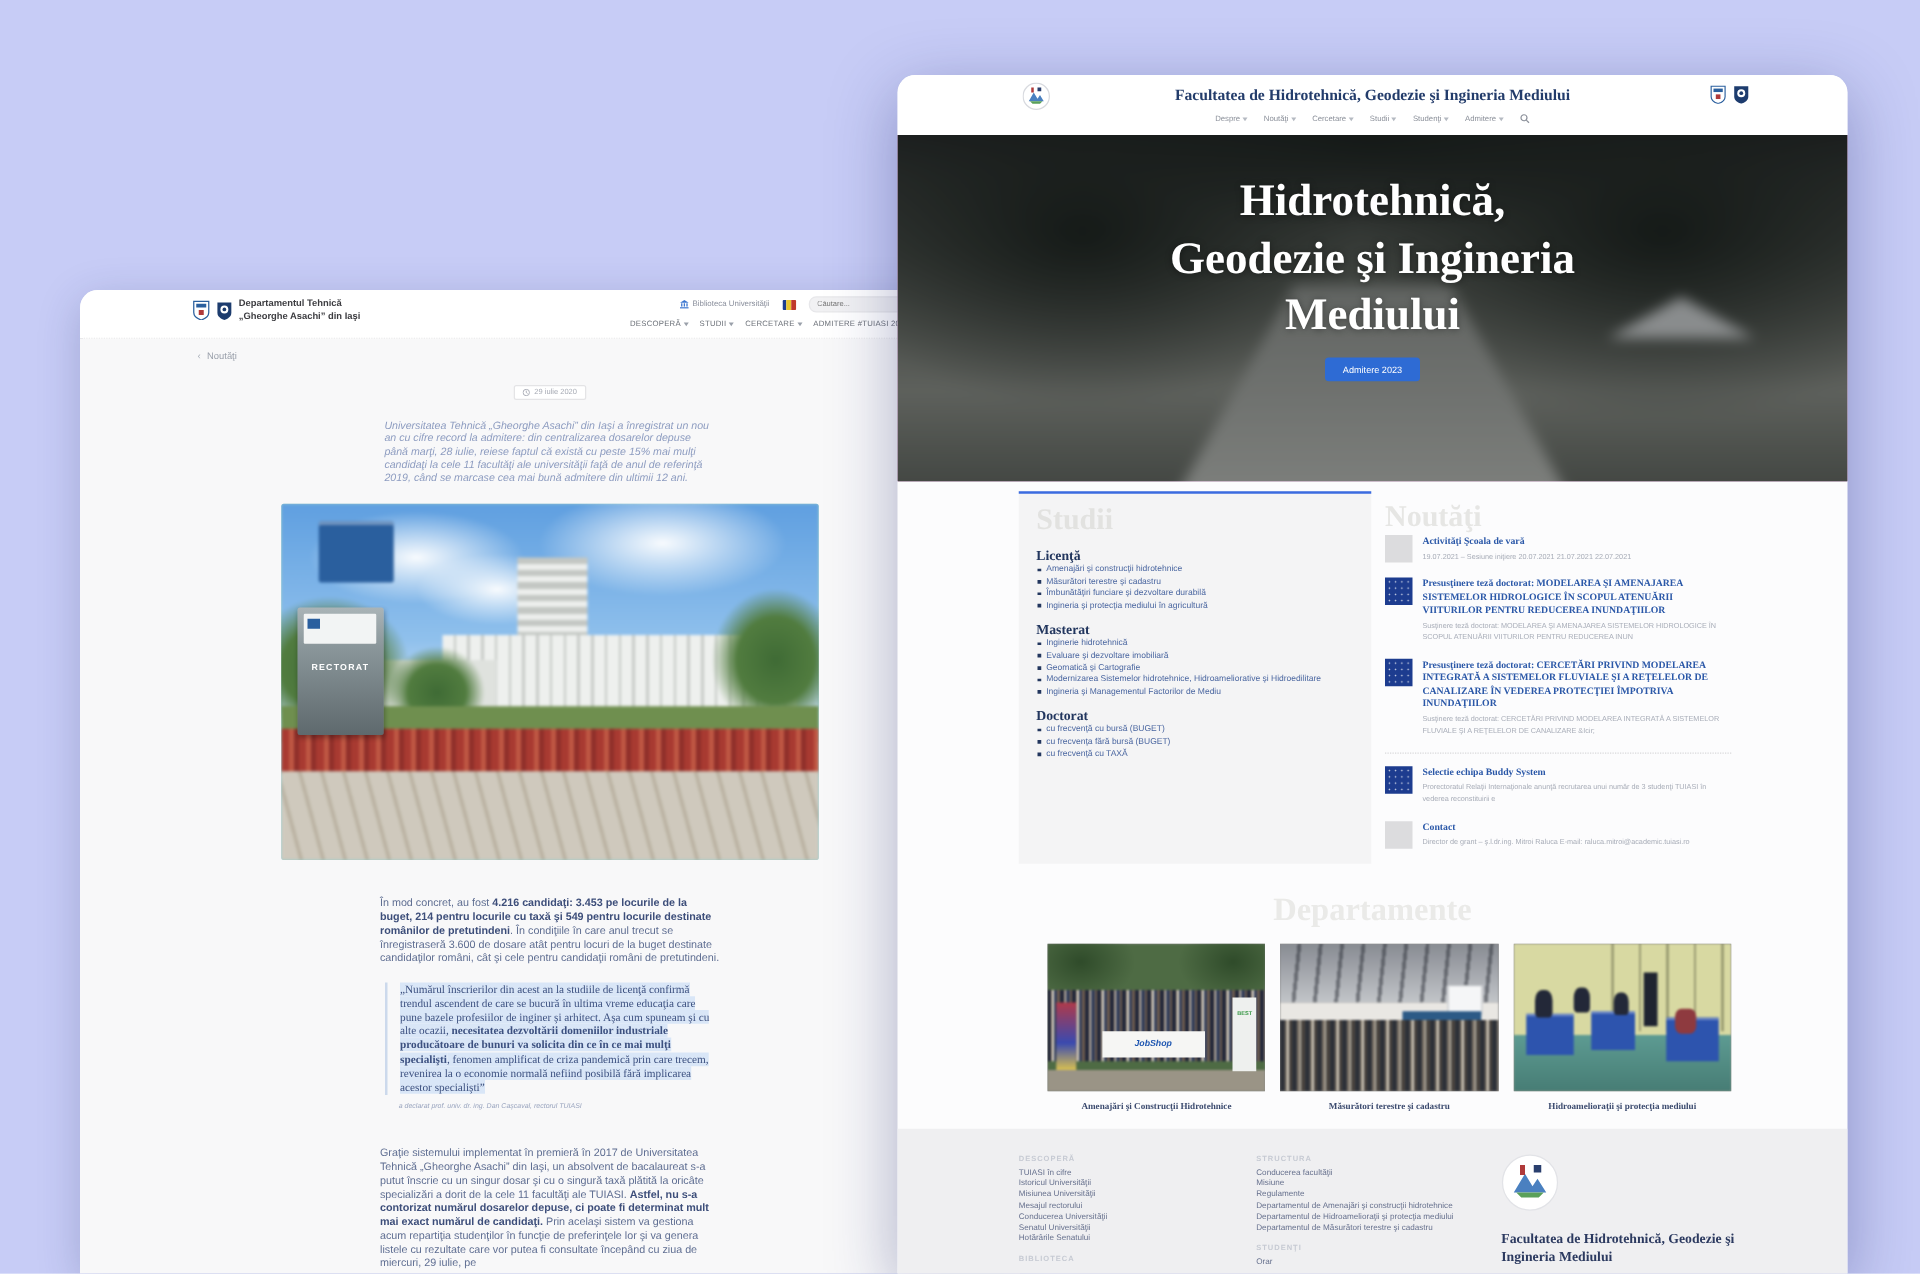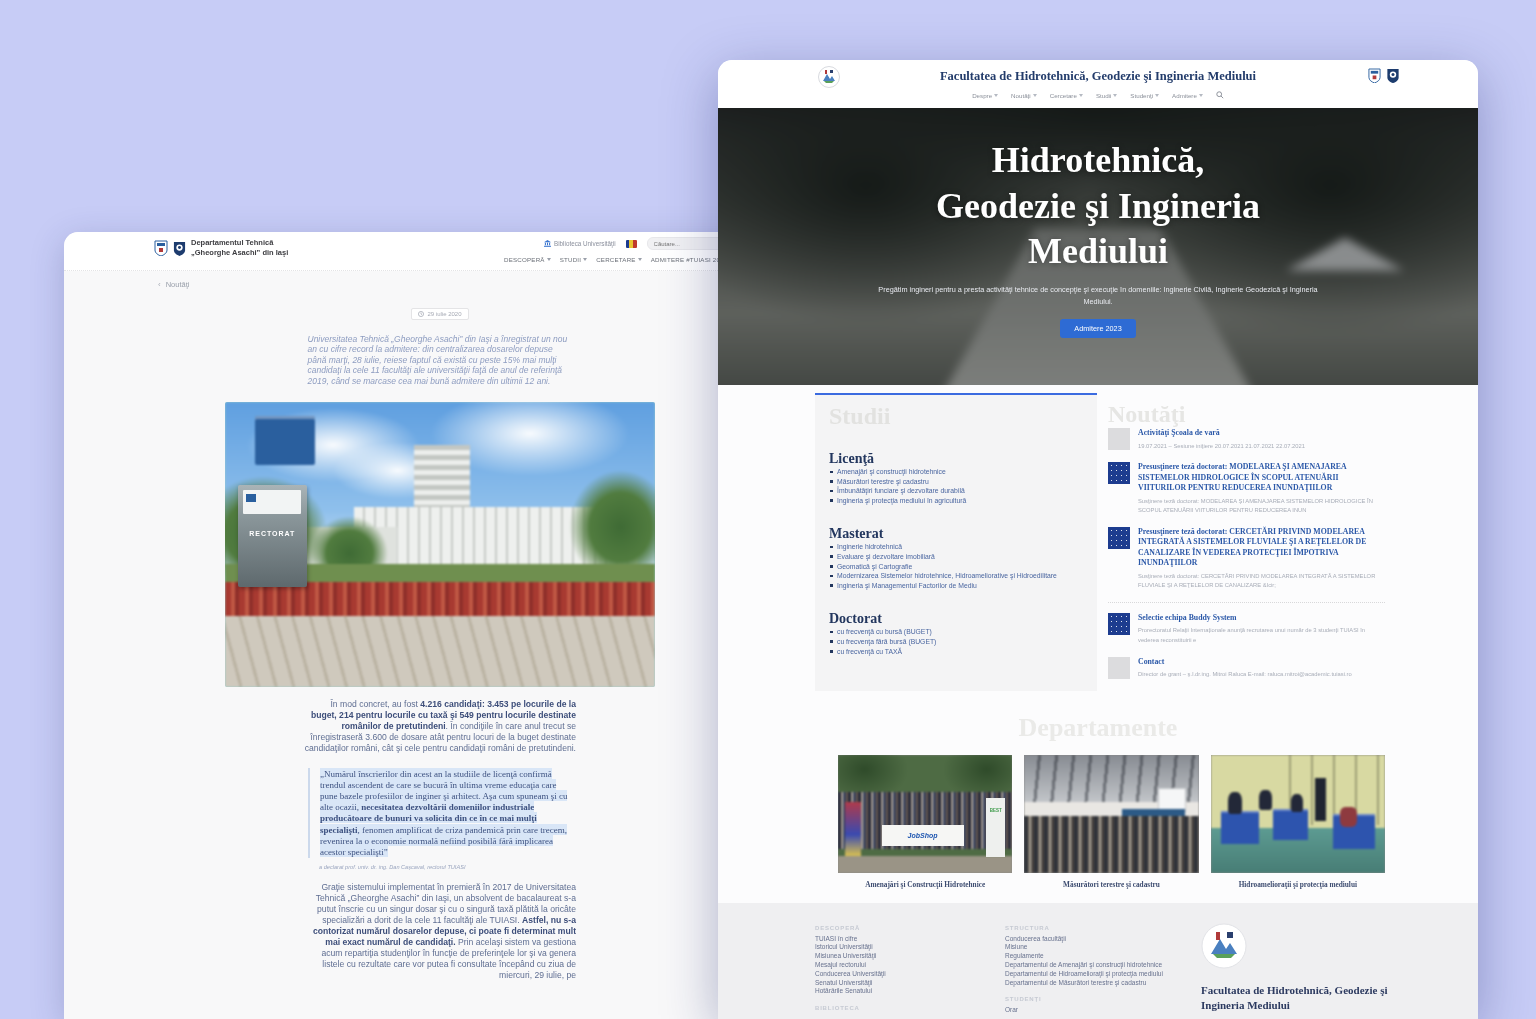--- a/index.html
+++ b/index.html
@@ -47,21 +47,21 @@
   .ph-path{position:absolute;left:0;bottom:0;width:100%;height:25%;
            background:repeating-linear-gradient(75deg,#cfc9bd 0 14px,#bab2a2 14px 17px);}
   .ph-bluesign{position:absolute;left:7%;top:5%;width:14%;height:17%;background:#2a5f9e;border-radius:2px;
                box-shadow:inset 0 3px 0 rgba(255,255,255,.35);}
   .ph-sign{position:absolute;left:3%;top:29%;width:16%;height:36%;border-radius:2px;
            background:linear-gradient(180deg,#aab4b7 0%,#8b979b 30%,#5e696d 100%);box-shadow:1px 2px 4px rgba(0,0,0,.3);}
   .ph-sign-top{position:absolute;left:8%;top:5%;width:84%;height:24%;background:#f2f4f4;border-radius:1px;}
   .ph-sign-logo{position:absolute;left:12%;top:9%;width:10px;height:8px;background:#2a5f9e;}
   .ph-sign-text{position:absolute;left:0;top:44%;width:100%;text-align:center;color:#fff;
                 font-size:7px;font-weight:bold;letter-spacing:1px;}
-  .a-body{width:272px;margin:12px auto 0;text-align:right;font-size:8.6px;line-height:11px;color:#5f6e92;}
+  .a-body{width:272px;margin:29px auto 0;text-align:left;font-size:8.6px;line-height:11px;color:#5f6e92;}
   .a-body b{color:#3d4e7a;}
   .a-quote{width:252px;margin:14px auto 0;padding-left:10px;border-left:2px solid #ccd9ec;text-align:left;
            font-family:"Liberation Serif","DejaVu Serif",serif;font-size:9px;line-height:11.2px;color:#3d5180;}
   .hl{background:#d9e6f7;padding:.5px 0;}
   .a-attrib{width:252px;margin:6px auto 0;padding-left:10px;text-align:left;font-size:5.6px;font-style:italic;color:#9aa5bf;}
 
   
   .rwin{position:absolute;left:718px;top:60px;width:760px;height:959px;background:#fcfcfd;
         border-radius:14px 14px 0 0;box-shadow:0 14px 54px rgba(25,35,105,.35);z-index:2;overflow:hidden;}
   .rw-header{position:relative;height:48px;background:#fff;border-radius:14px 14px 0 0;}
@@ -83,21 +83,21 @@
   .hero-content{position:relative;z-index:2;text-align:center;}
   .hero-title{width:330px;margin:30px auto 0;color:#fff;font-size:36px;line-height:1.27;font-weight:bold;
               text-shadow:0 1px 6px rgba(0,0,0,.4);}
   .hero-sub{width:460px;margin:9px auto 0;color:#e8eaf0;font-size:7.3px;line-height:1.6;}
   .hero-btn{display:inline-block;margin-top:11px;background:#2e6bd4;color:#fff;font-size:7.3px;
             padding:5px 14px;border-radius:3px;cursor:pointer;}
   .rw-cols{display:flex;gap:11px;margin:8px 93px 0 97px;}
   .studii-panel{width:282px;min-height:238px;background:#f4f4f5;border-top:2px solid #3b6be0;
                 padding:8px 14px 10px;box-sizing:border-box;}
   .ghost-h{font-size:24px;color:#e2e2e0;font-weight:bold;}
-  .sg-title{font-size:14px;font-weight:bold;color:#22365e;margin-top:21px;}
+  .sg-title{font-size:11px;font-weight:bold;color:#22365e;margin-top:9px;}
   .sg-item{position:relative;font-size:6.8px;color:#4a66a0;line-height:9.6px;padding-left:8px;cursor:pointer;}
   .sg-item::before{content:"";position:absolute;left:1px;top:3.5px;width:2.5px;height:2.5px;background:#22365e;}
   .news-col{flex:1;padding-top:8px;}
   .news-col .ghost-h{color:#e6e6e4;}
   .news-list{margin-top:0;}
   .news-item{display:flex;gap:8px;margin-bottom:11px;cursor:pointer;}
   .thumb{width:22px;height:22px;flex:none;}
   .thumb.gray{background:#dcdcde;}
   .thumb.eu{background:#1d3c8f;background-image:radial-gradient(circle,rgba(255,255,255,.85) .5px,transparent .8px);background-size:5px 5px;background-position:1px 1px;}
   .news-title{font-size:7.8px;font-weight:bold;color:#2b58a8;line-height:1.35;font-family:"Liberation Serif","DejaVu Serif",serif;}
@@ -328,21 +328,20 @@
         <div class="hero-base"></div>
         <div class="hero-blob" style="left:-60px;top:-50px;width:440px;height:280px;"></div>
         <div class="hero-blob" style="right:-80px;top:-60px;width:480px;height:300px;"></div>
         <div class="hero-blob" style="left:22%;top:-80px;width:56%;height:170px;"></div>
         <div class="hero-road"></div>
         <div class="hero-tent"></div>
       </div>
       <div class="hero-overlay"></div>
       <div class="hero-content">
         <div class="hero-title serif">Hidrotehnică, Geodezie şi Ingineria Mediului</div>
-        <div class="hero-sub">Pregătim ingineri pentru a presta activităţi tehnice de concepţie şi execuţie în domeniile: Inginerie Civilă, Inginerie Geodezică şi Ingineria Mediului.</div>
         <span class="hero-btn">Admitere 2023</span>
       </div>
     </div>
 
     <div class="rw-cols">
       <div class="studii-panel">
         <div class="ghost-h serif">Studii</div>
         <div class="sg-title serif">Licenţă</div>
         <div class="sg-item">Amenajări şi construcţii hidrotehnice</div>
         <div class="sg-item">Măsurători terestre şi cadastru</div>

